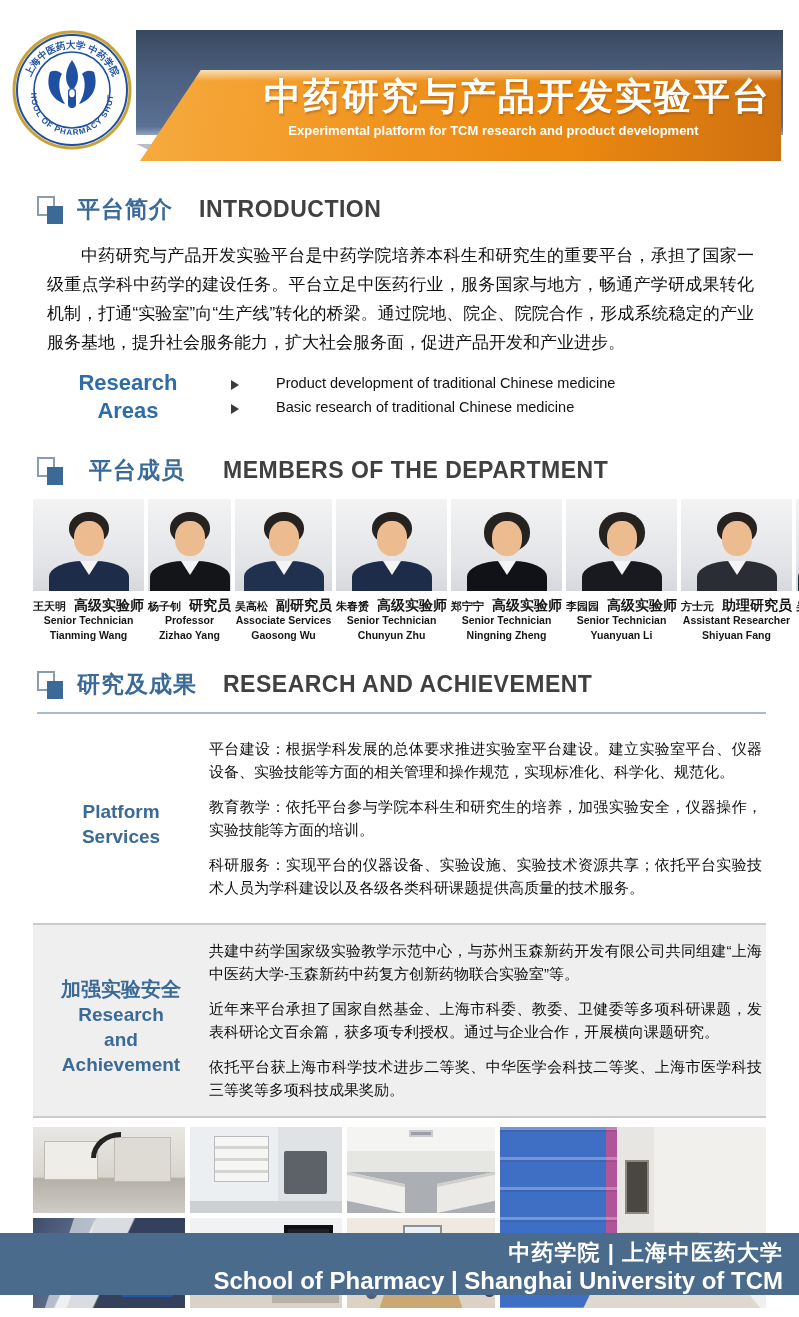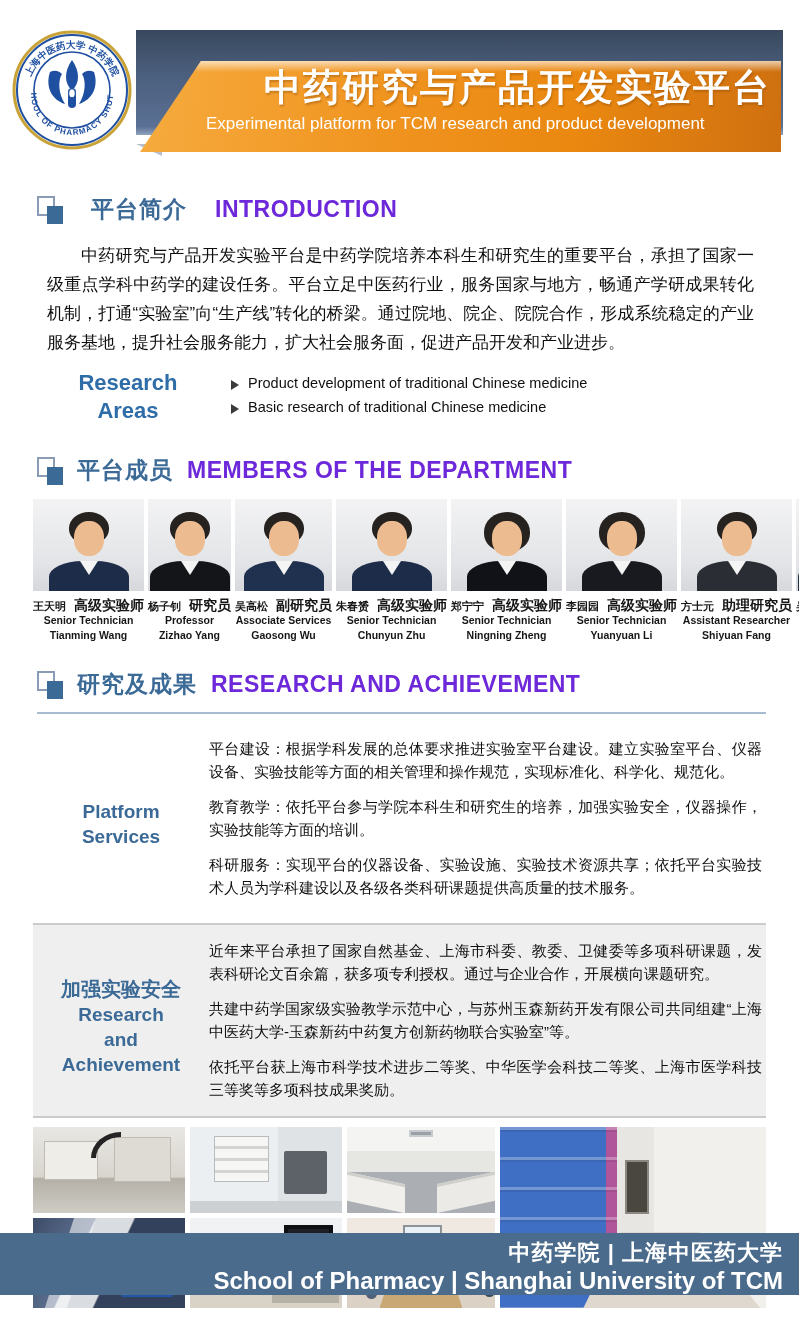--- a/index.html
+++ b/index.html
@@ -5,59 +5,59 @@
   * { margin:0; padding:0; box-sizing:border-box; }
   html,body { background:#ffffff; }
   body { font-family:"Liberation Sans","DejaVu Sans",sans-serif; color:#111; }
   .page { position:relative; width:799px; height:1317px; margin:0 auto; background:#fff; overflow:hidden; }
 
   
   .header { position:relative; height:152px; }
   .logo { position:absolute; left:12px; top:30px; width:120px; height:120px; z-index:3; }
   .banner-blue { position:absolute; left:136px; top:30px; width:647px; height:105px;
     background:linear-gradient(180deg,#39485e 0%,#4a5e7c 40%,#5a7094 92%,#8fa3bd 100%); }
-  .banner-orange { position:absolute; left:140px; top:61px; width:641px; height:91px; z-index:2;
+  .banner-orange { position:absolute; left:140px; top:70px; width:641px; height:91px; z-index:2;
     background:
       linear-gradient(180deg,rgba(255,255,255,.65) 0px,rgba(255,255,255,0) 11px),
       linear-gradient(94deg,#f6ab3e 0%,#f09420 38%,#ea8810 68%,#cf7010 100%);
     clip-path:polygon(9.5% 0,100% 0,100% 100%,0 100%); }
   .banner-fold { position:absolute; left:136px; top:144px; width:26px; height:12px; z-index:1;
     background:#b9bfc9; clip-path:polygon(0 0,100% 0,100% 100%); }
   .title-cn { margin-top:2px; padding-right:10px; text-align:right;
     font-size:37px; font-weight:bold; color:#fff; letter-spacing:2px;
     text-shadow:1px 2px 2px rgba(120,60,0,.35); white-space:nowrap; }
-  .title-en { margin-top:1px; padding-left:66px; text-align:left;
-    font-size:17px; font-weight:normal; color:#fff; white-space:nowrap; }
+  .title-en { margin-top:1px; padding-left:66px; text-align:center;
+    font-size:13px; font-weight:bold; color:#fff; white-space:nowrap; }
 
   
   .content { padding:0 33px; }
 
   .sec-h { display:flex; align-items:center; margin-left:4px; }
   .sec-h .h-cn { font-size:23px; font-weight:bold; color:#3b6a97; letter-spacing:1px; margin-left:14px; }
-  .sec-h .h-en { font-size:23px; font-weight:bold; color:#6d28d9; margin-left:14px; letter-spacing:.5px; }
+  .sec-h .h-en { font-size:23px; font-weight:bold; color:#404040; margin-left:26px; letter-spacing:.5px; }
   .sq-icon { position:relative; width:26px; height:28px; flex:0 0 26px; }
   .sq-outline { position:absolute; left:0; top:0; width:18px; height:20px; border:2px solid #8a9cb5; background:#fff; }
   .sq-fill { position:absolute; right:0; bottom:0; width:16px; height:18px; background:#3b6a97; }
 
-  .h-intro { margin-top:42px;gap:14px; }
+  .h-intro { margin-top:42px; }
   .intro-body { margin:16px 12px 0 14px; font-size:17px; line-height:29px;
     text-align:justify; text-indent:2em; color:#0f0f0f; }
 
   
   .ra-row { display:flex; margin:12px 0 0 24px; }
   .ra-label { width:142px; flex:0 0 142px; text-align:center; color:#2e6da8;
     font-weight:bold; font-size:22px; line-height:28px; white-space:pre-line; }
   .ra-items { margin-left:32px; padding-top:5px; }
-  .ra-item { display:flex; align-items:flex-start; margin-bottom:5px; }
+  .ra-item { display:flex; align-items:flex-start; margin-bottom:5px;gap:28px; }
   .bullet { width:0; height:0; margin:6px 9px 0 0;
     border-left:8px solid #3a3a3a; border-top:5px solid transparent; border-bottom:5px solid transparent; }
   .ra-text { font-size:14.5px; line-height:19px; color:#101010; }
 
   
-  .h-members { margin-top:30px; }
+  .h-members { margin-top:30px;gap:12px; }
   .members { display:grid; grid-template-columns:repeat(8,1fr); gap:4px; margin-top:13px; }
   .photo { position:relative; height:92px; overflow:hidden;
     background:linear-gradient(180deg,#f3f3f4 0%,#e2e4e7 70%,#d6d8dc 100%); }
   .hair { position:absolute; left:50%; top:13px; transform:translateX(-50%);
     width:40px; height:32px; border-radius:50% 50% 46% 46%; background:#262220; }
   .face { position:absolute; left:50%; top:22px; transform:translateX(-50%);
     width:30px; height:35px; border-radius:46%; background:#ecbb90; }
   .suit { position:absolute; left:50%; bottom:-8px; transform:translateX(-50%);
     width:80px; height:38px; border-radius:42% 42% 0 0; background:#1d2c49; }
   .suit::after { content:""; position:absolute; left:50%; top:0; transform:translateX(-50%);
@@ -335,22 +335,22 @@
     </div>
 
     <div class="block gray">
       <div class="block-label">
         <div class="bl-cn">加强实验安全</div>
         <div class="bl-en">Research
 and
 Achievement</div>
       </div>
       <div class="block-content">
+        <p>共建中药学国家级实验教学示范中心，与苏州玉森新药开发有限公司共同组建“上海中医药大学-玉森新药中药复方创新药物联合实验室”等。</p>
         <p>近年来平台承担了国家自然基金、上海市科委、教委、卫健委等多项科研课题，发表科研论文百余篇，获多项专利授权。通过与企业合作，开展横向课题研究。</p>
-        <p>共建中药学国家级实验教学示范中心，与苏州玉森新药开发有限公司共同组建“上海中医药大学-玉森新药中药复方创新药物联合实验室”等。</p>
         <p>依托平台获上海市科学技术进步二等奖、中华医学会科技二等奖、上海市医学科技三等奖等多项科技成果奖励。</p>
       </div>
     </div>
 
     <div class="gallery">
       <div class="tile g1">
           <span class="s1"></span>
           <span class="s2"></span>
           <span class="s3"></span>
         </div>

